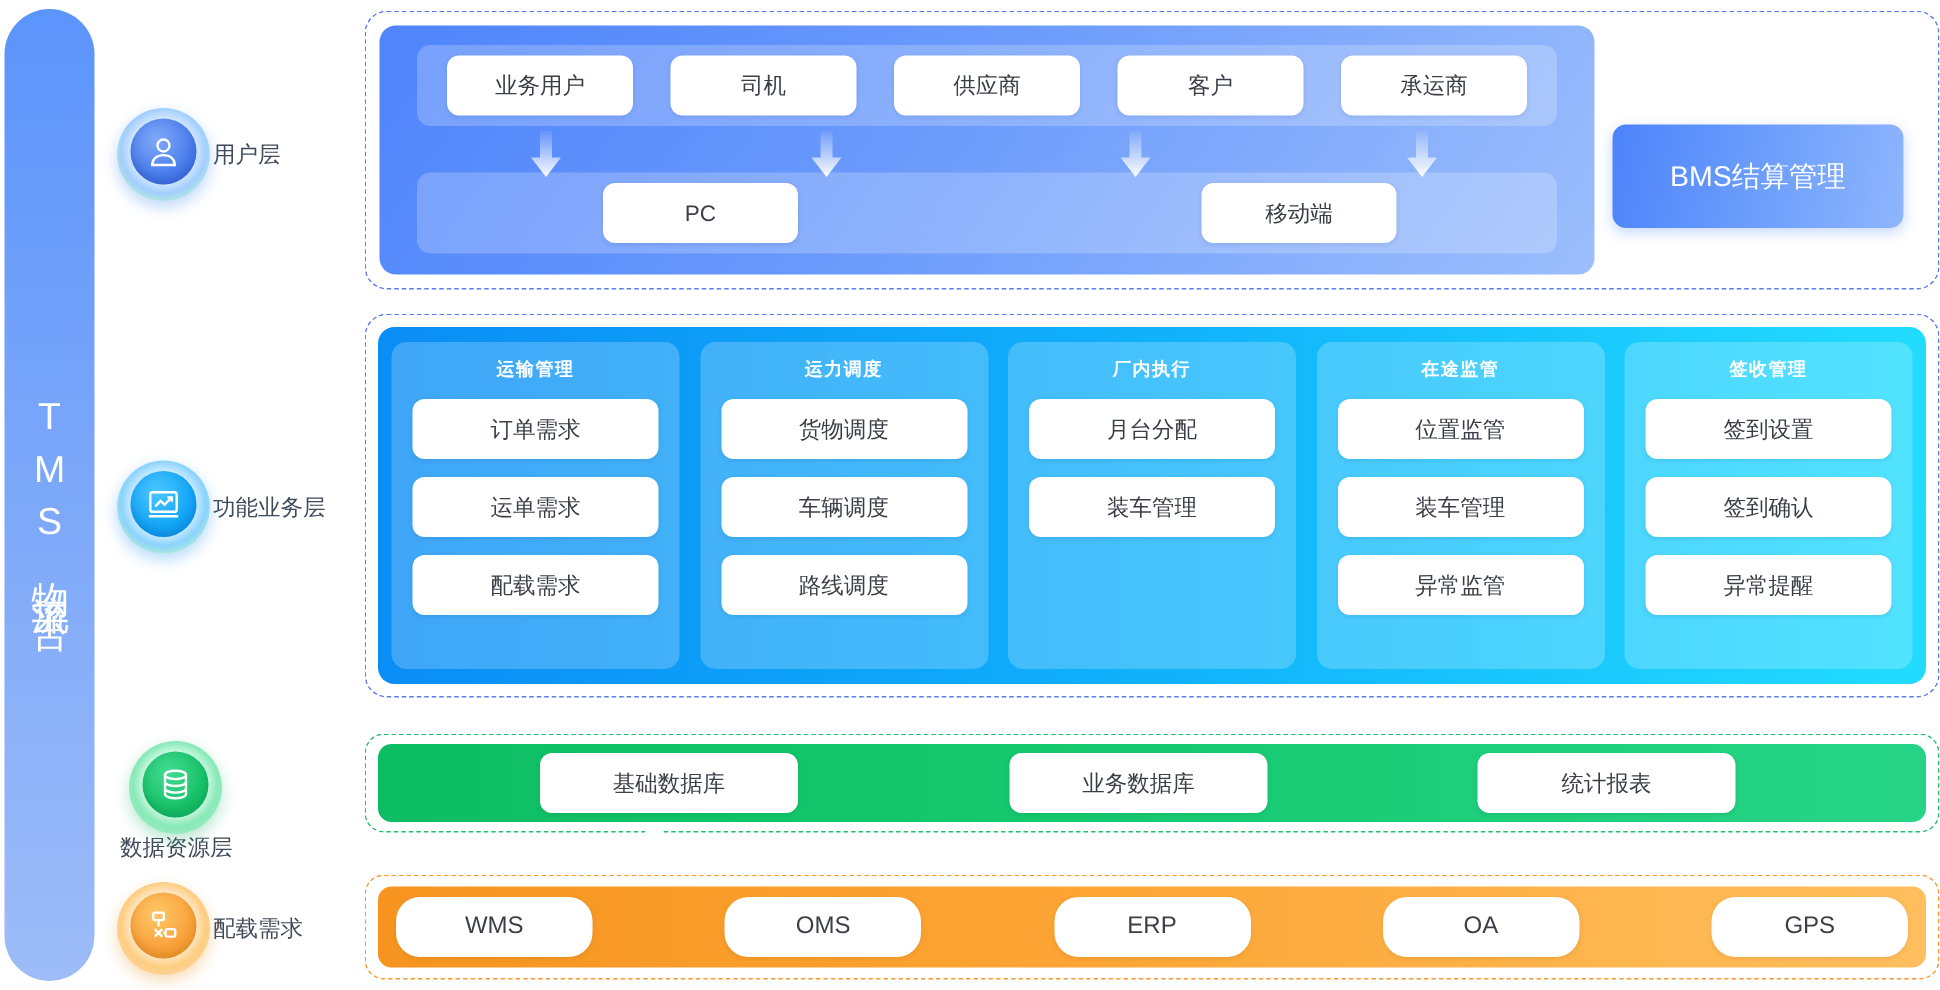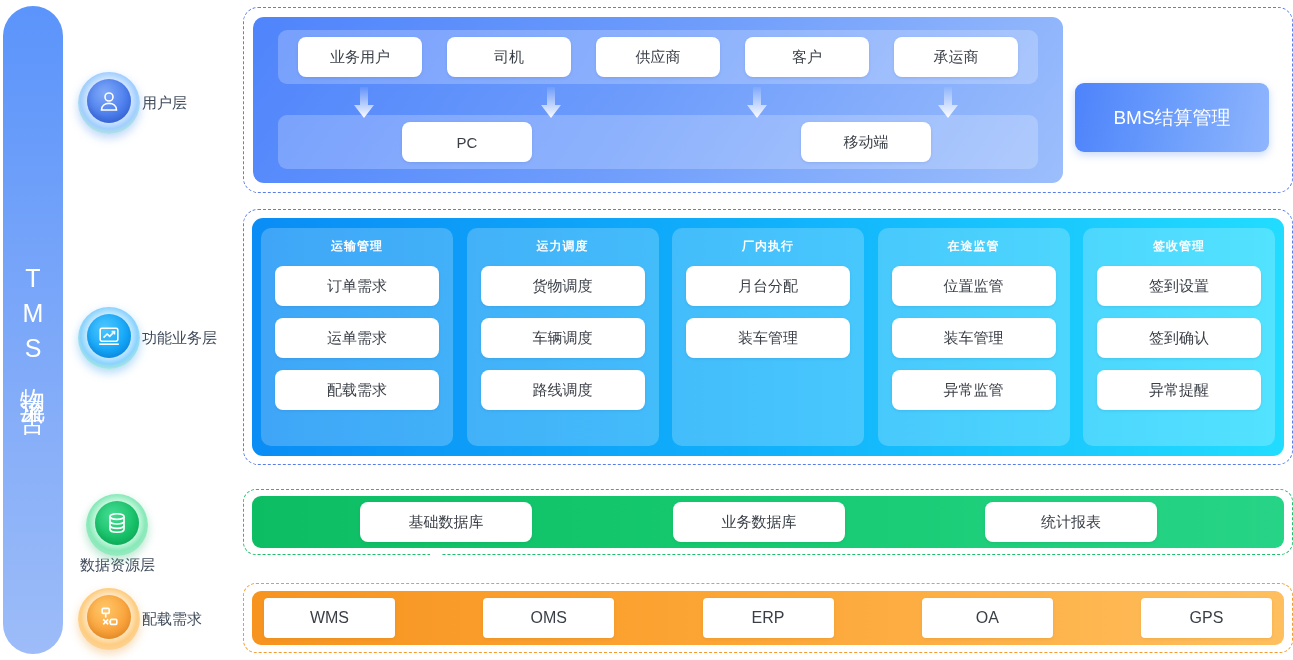--- a/index.html
+++ b/index.html
@@ -155,21 +155,21 @@
   #iface-frame { left: 243px; top: 583px; width: 1050px; height: 70px; border-radius: 13px; }
   .iface-panel {
     position: absolute; left: 252px; top: 591px;
     width: 1032px; height: 54px; border-radius: 9px;
     background: linear-gradient(90deg, #f79420 0%, #fca636 48%, #ffbf5e 100%);
     display: flex; align-items: center; justify-content: space-between;
     padding: 0 12px;
   }
   .iface-pill {
     width: 131px; height: 40px;
-    background: #ffffff; border-radius: 4px;
+    background: #ffffff; border-radius: 16px;
     color: #3a3f47; font-size: 16px;
     display: flex; align-items: center; justify-content: center;
     box-shadow: 0 1px 3px rgba(150,90,10,.14);
   }
 </style>
 </head>
 <body>
 
 <div id="root">
 

